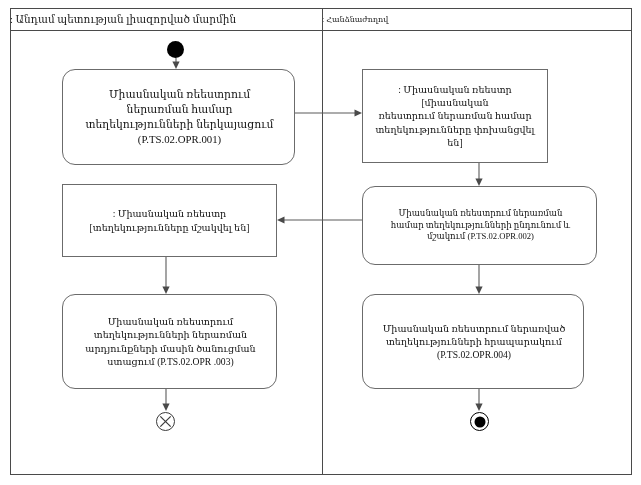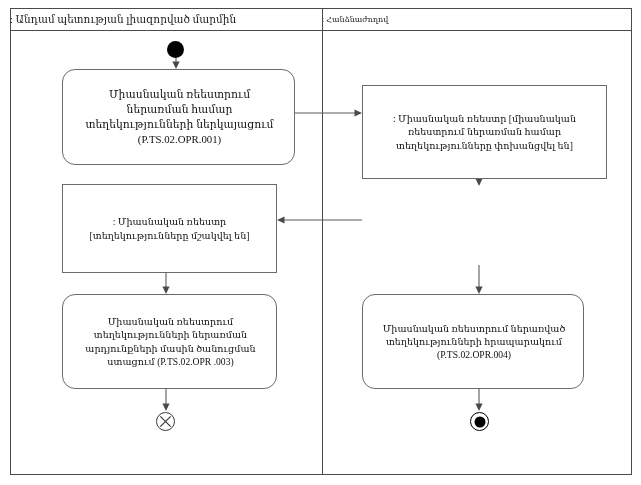--- a/index.html
+++ b/index.html
@@ -211,28 +211,33 @@
 
   <div class="final-node" style="left:470px; top:412px;"></div>
 
   <div class="node action" style="left:62px; top:69px; width:233px; height:96px;">
     <span class="fs-11">Միասնական ռեեստրում
 ներառման համար
 տեղեկությունների ներկայացում
 (P.TS.02.OPR.001)</span>
   </div>
 
-  <div class="node object" style="left:362px; top:85px; width:245px; height:94px;justify-content:center;">
+  <div class="node object" style="left:362px; top:69px; width:186px; height:94px;justify-content:center;">
     <span class="fs-10">: Միասնական ռեեստր [միասնական
 ռեեստրում ներառման համար
 տեղեկությունները փոխանցվել են]</span>
   </div>
 
-
-  <div class="node object" style="left:62px; top:184px; width:215px; height:89px;">
+  <div class="node action" style="left:362px; top:186px; width:235px; height:79px;">
+    <span class="fs-9">Միասնական ռեեստրում ներառման
+համար տեղեկությունների ընդունում և
+մշակում (P.TS.02.OPR.002)</span>
+  </div>
+
+  <div class="node object" style="left:62px; top:184px; width:215px; height:73px;">
     <span class="fs-10">: Միասնական ռեեստր
 [տեղեկությունները մշակվել են]</span>
   </div>
 
   <div class="node action" style="left:62px; top:294px; width:215px; height:95px;">
     <span class="fs-10">Միասնական ռեեստրում
 տեղեկությունների ներառման
 արդյունքների մասին ծանուցման
 ստացում (P.TS.02.OPR .003)</span>
   </div>

